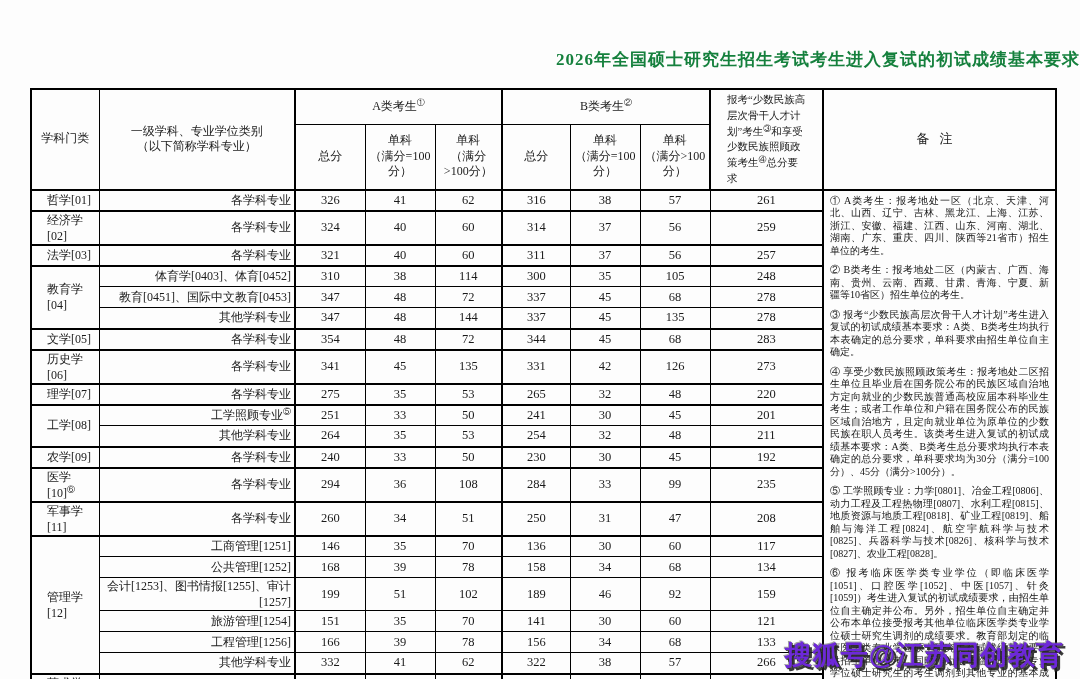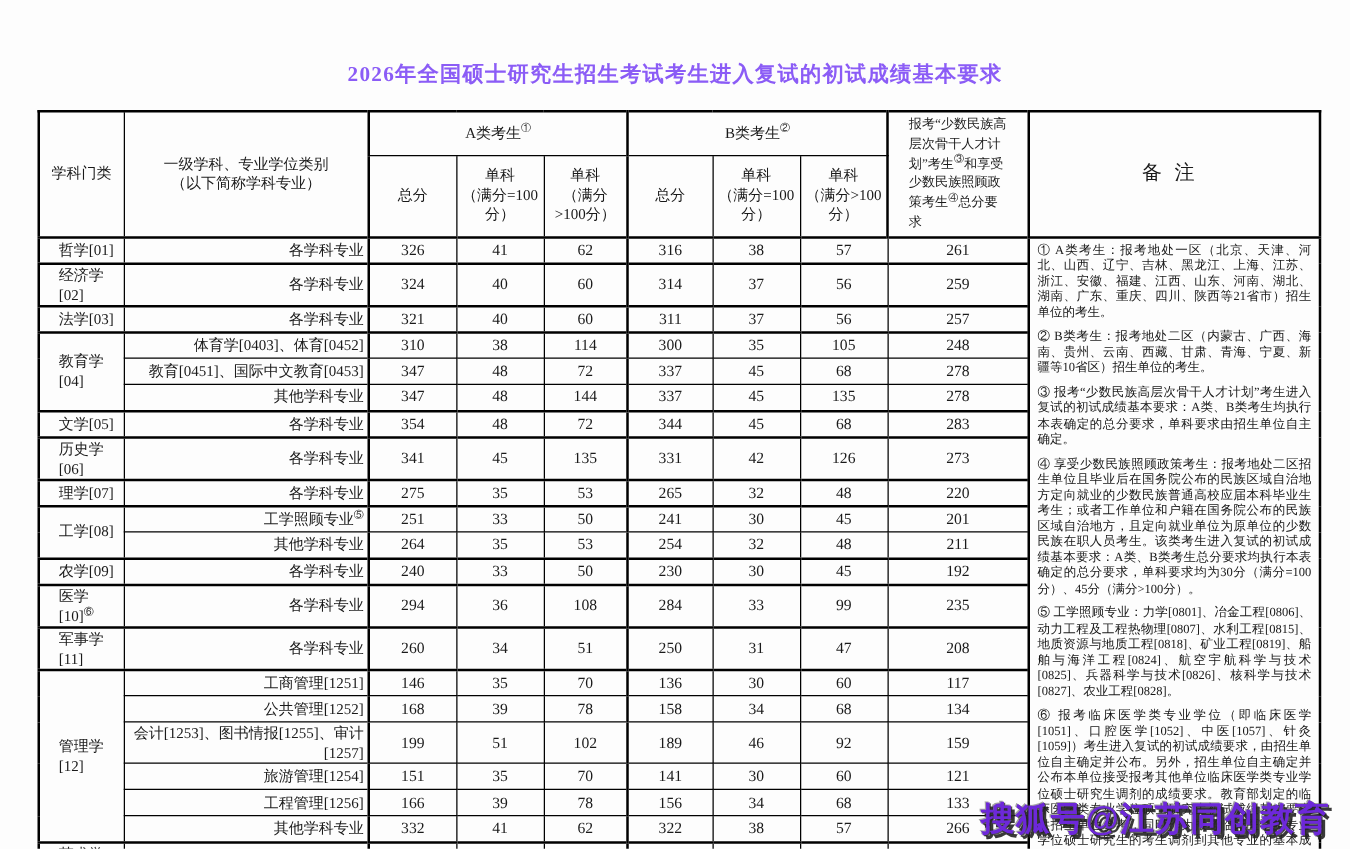--- a/index.html
+++ b/index.html
@@ -8,25 +8,25 @@
     background:#fdfdfd;
     font-family:"Liberation Serif","DejaVu Serif",serif;
     color:#1a1a1a;
     position:relative;
     overflow:hidden;
   }
   .page{position:absolute;inset:0;}
   .title{
     margin:0;
     padding-top:48px;
-    text-align:center;
+    text-align:right;
     font-size:17px;
     font-weight:bold;
     letter-spacing:1px;
-    color:#8b5cf6;
+    color:#15803d;
   }
   .score-table{
     position:absolute;
     left:30px;top:88px;
     width:1025px;
     border-collapse:collapse;
     table-layout:fixed;
     border:2px solid #000;
   }
   .score-table th,.score-table td{
@@ -40,21 +40,21 @@
   thead th{font-size:12px;text-align:center;line-height:1.3;}
   th.sec{border-left:2px solid #000;}
   th.minority{
     border-left:2px solid #000;
     font-size:10.5px;
     text-align:left;
     line-height:1.5;
     padding:2px 16px;
     font-family:Liberation Serif, serif;
   }
-  th.remarks-h{border-left:2px solid #000;letter-spacing:10px;font-size:16px;margin-left:36px;}
+  th.remarks-h{border-left:2px solid #000;letter-spacing:10px;font-size:13px;margin-left:36px;}
   tbody tr{height:21px;}
   tbody tr.group-start td{border-top:2px solid #000;}
   td.cat{font-size:12px;text-align:left;padding-left:15px;}
   td.major{font-size:12px;text-align:right;padding-left:7px;}
   td.num{font-size:12.5px;text-align:center;}
   td.c0,td.c3{border-left:2px solid #000;}
   td.remarks{
     border-left:2px solid #000;
     vertical-align:top;
     padding:4px 6px 0 6px;

